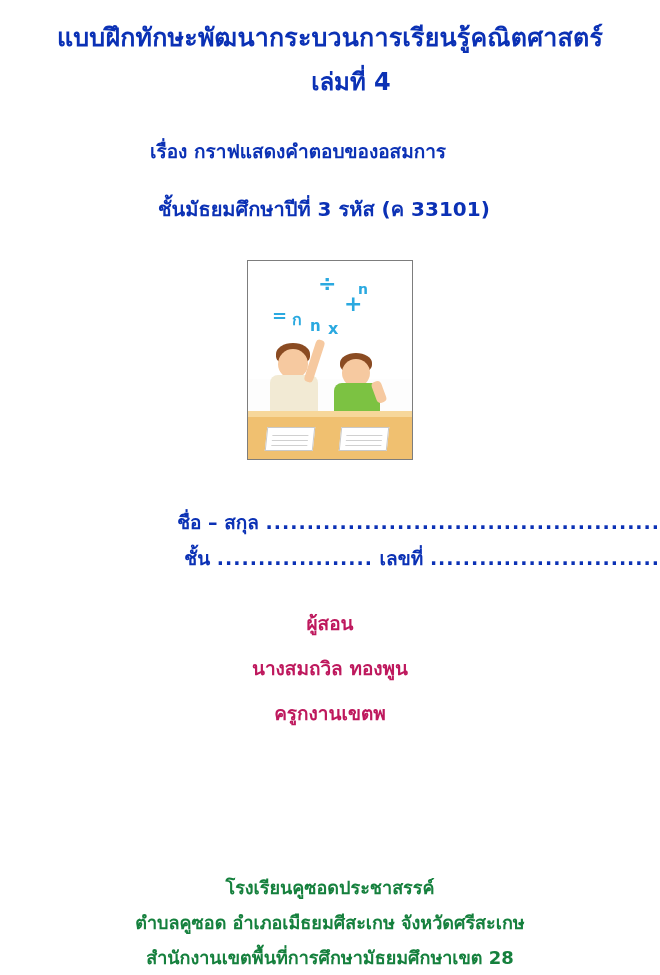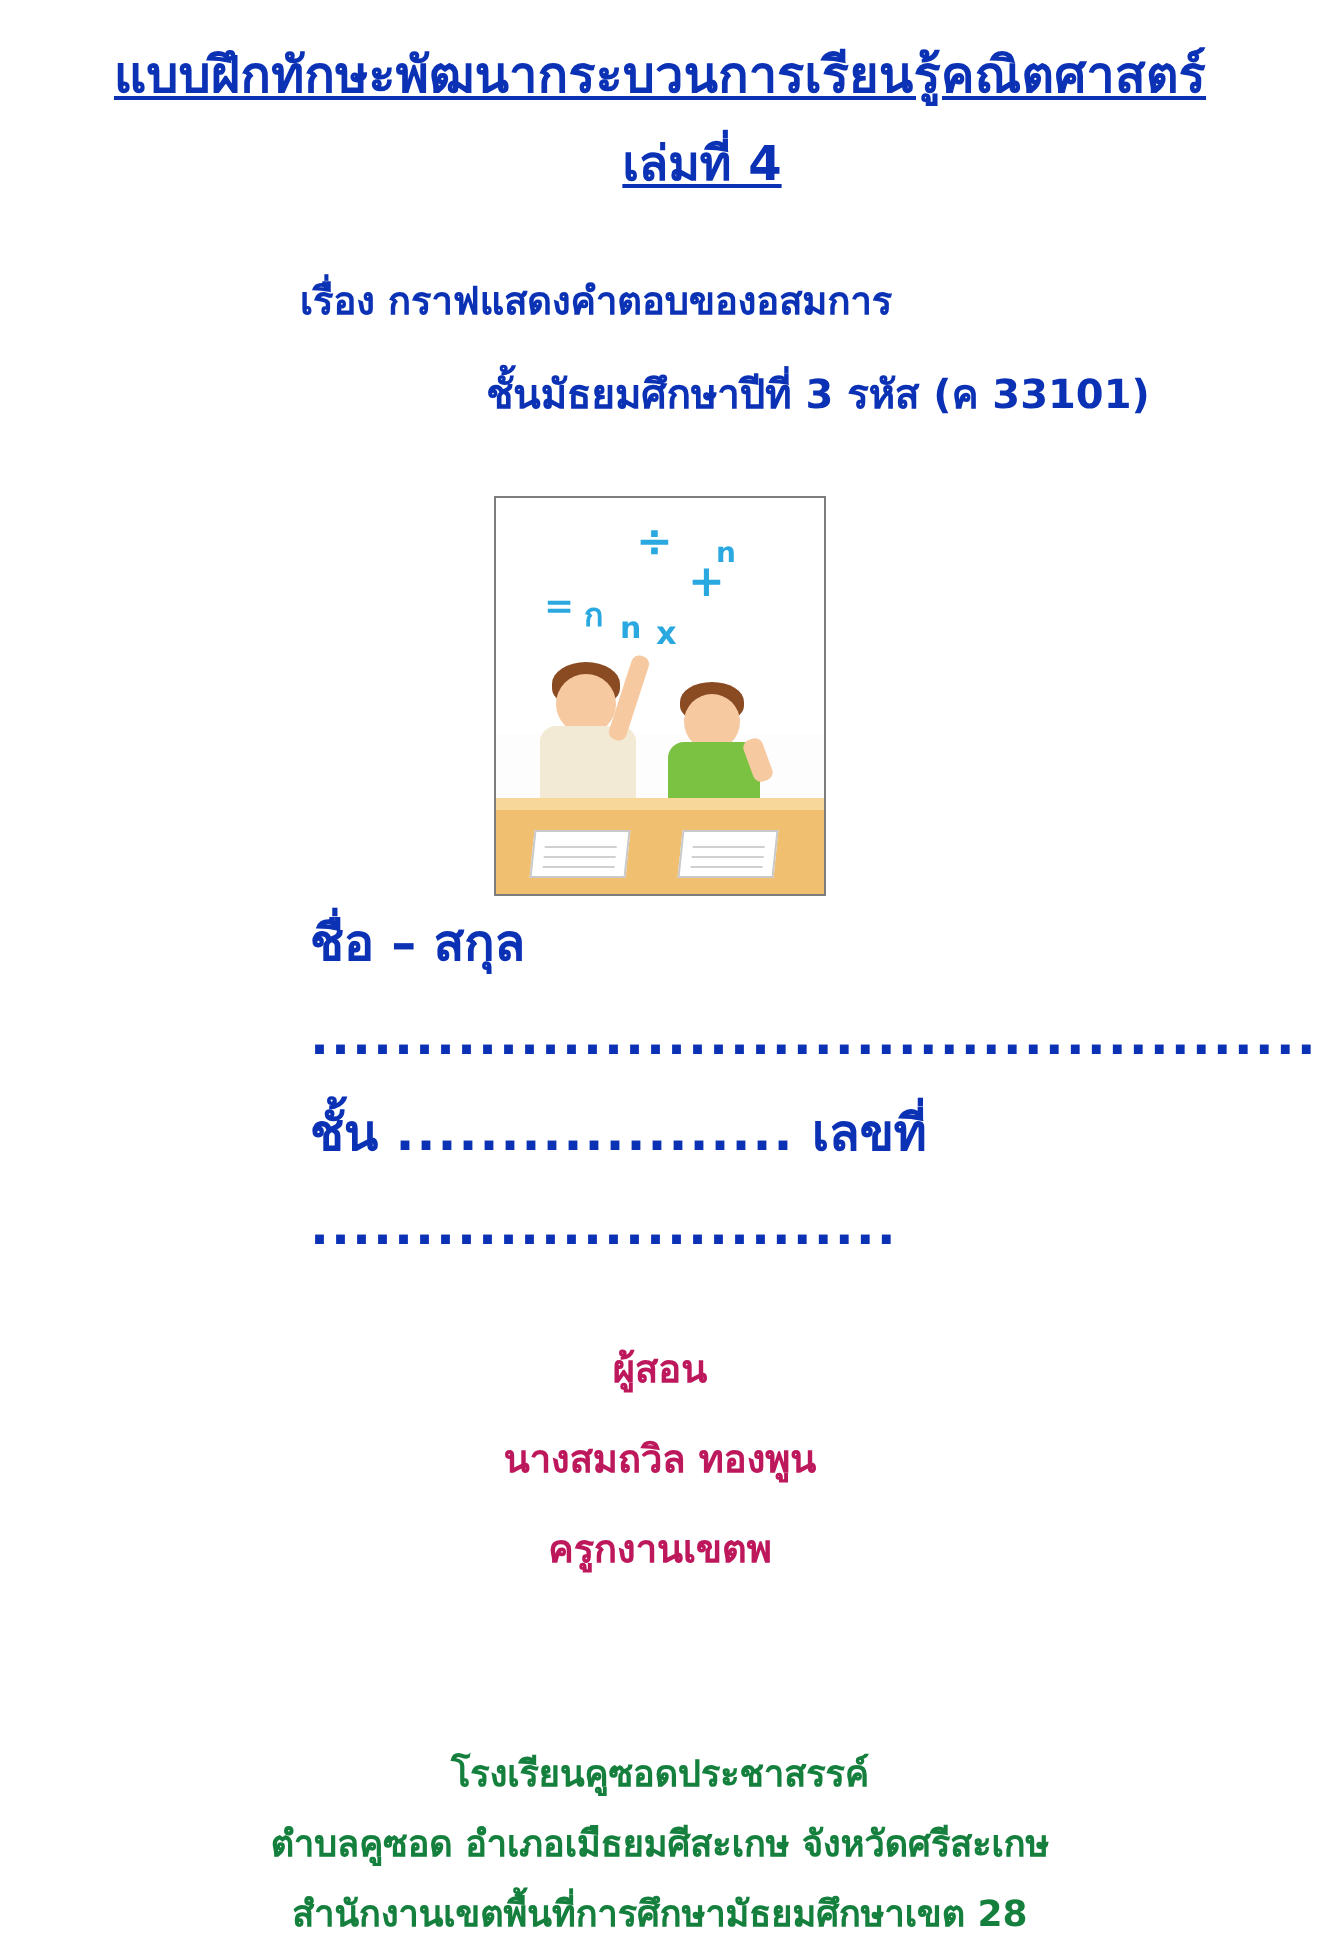--- a/index.html
+++ b/index.html
@@ -18,21 +18,20 @@
     position: relative;
     width: 660px;
     height: 975px;
     box-sizing: border-box;
   }
 
   .title-block {
     text-align: center;
     color: #0b31b5;
     font-weight: bold;
-    text-decoration: underline;
   }
   .title-line-1 {
     font-size: 25px;
     letter-spacing: 0.2px;
     margin-top: 22px;
     line-height: 1.25;
   }
   .title-line-2 {
     font-size: 24px;
     margin-top: 14px;
@@ -46,45 +45,46 @@
     color: #0b31b5;
     font-weight: bold;
   }
   .subject-line {
     font-size: 19px;
     line-height: 1.3;
   }
   .grade-line {
     font-size: 20px;
     line-height: 1.3;
-    margin-top: 20px;
+    margin-top: 32px;
     padding-left: 8px;
-    text-align: center;
   }
 
   .illustration-wrap {
     margin-top: 38px;
     display: flex;
     justify-content: center;
   }
   .illustration {
     width: 164px;
     height: 198px;
     border: 1px solid #7d7d7d;
     background: #fdfdfd;
     position: relative;
     overflow: hidden;
   }
 
   .fields-block {
+    margin-top: 44px;
     padding-left: 155px;
     color: #0b31b5;
     font-weight: bold;
-    font-size: 25px;
+    font-size: 19px;
     line-height: 1.9;
+    text-align: right;
   }
   .dots {
     letter-spacing: 1px;
   }
 
   .teacher-block {
     margin-top: 36px;
     text-align: center;
     color: #be185d;
     font-weight: bold;

